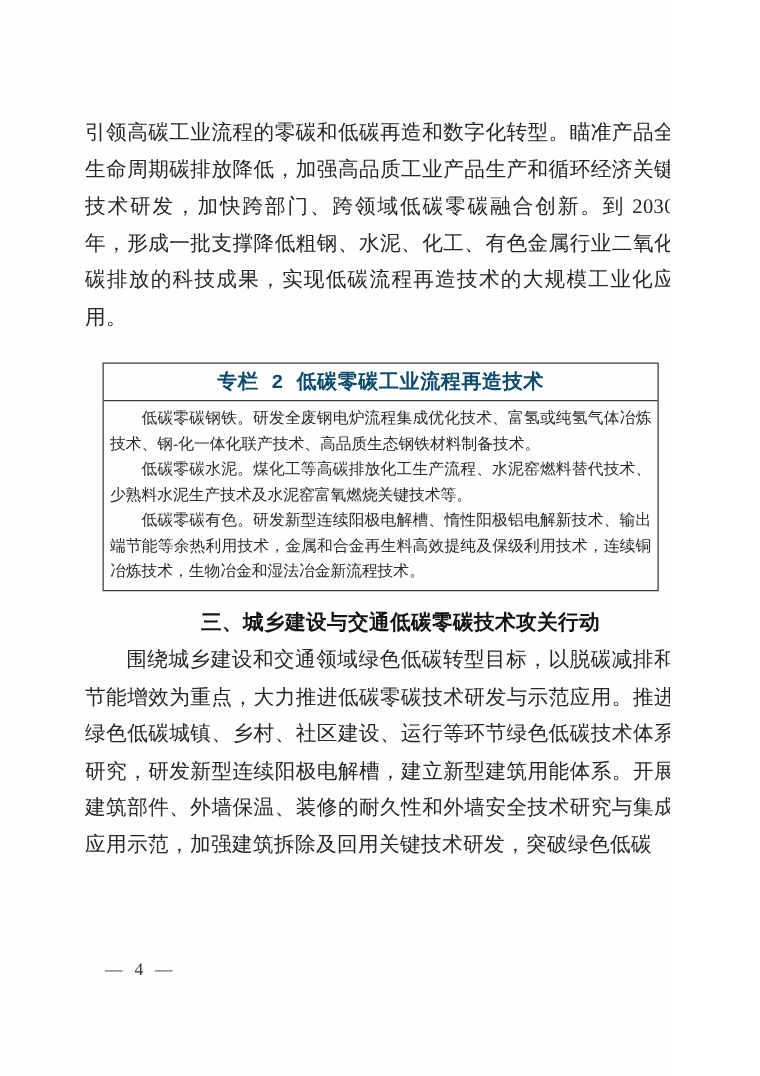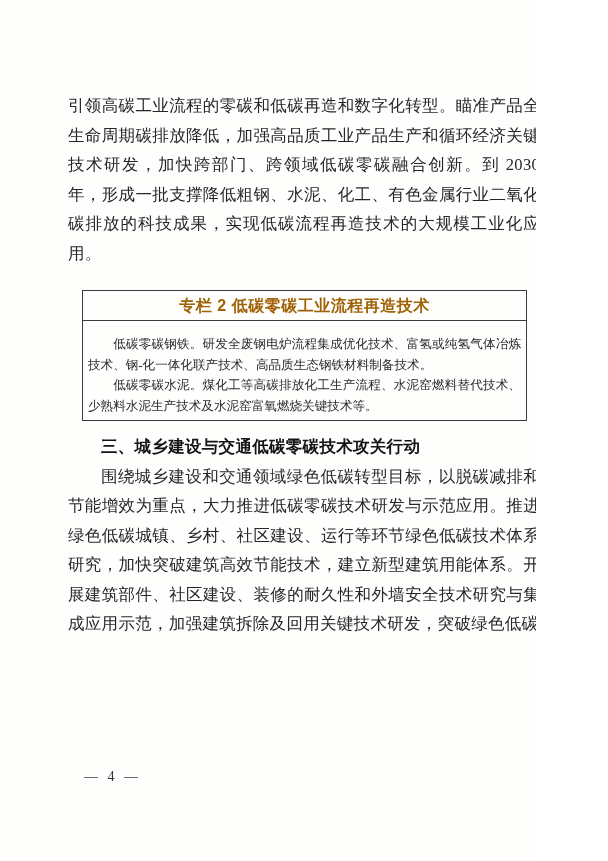--- a/index.html
+++ b/index.html
@@ -32,52 +32,52 @@
   .indent2 { text-indent: 2em; }
 
   
   .callout-box {
     box-sizing: border-box;
     margin: 22px 13px 0 14px;
     border: 1.6px solid #3c3c40;
     background: #fefefd;
   }
   .callout-title {
-    font-family: Liberation Sans, sans-serif;
+    font-family: Liberation Mono, monospace;
     font-weight: bold;
     font-size: 16px;
     line-height: 20px;
     text-align: center;
     padding: 5px 2px 4px 2px;
     border-bottom: 1.6px solid #3c3c40;
-    color: #a16207;
+    color: #0c4a6e;
     letter-spacing: 0.5px;
   }
   .callout-body {
     padding: 3px 5px 4px 5px;
-    margin-top: 10px;
   }
   .callout-body p {
     margin: 0;
     font-size: 12.6px;
     line-height: 20.5px;
     text-indent: 2em;
     text-align: justify;
     color: #2a2a2e;
   }
 
   .section-heading {
     margin: 11px 0 0 0;
     font-family: "Liberation Sans", sans-serif;
     font-weight: bold;
     font-size: 16.5px;
     line-height: 29.5px;
     text-indent: 2em;
     color: #141417;
     letter-spacing: 0.3px;
+    text-align: center;
   }
 
   .page-number {
     position: absolute;
     left: 84px;
     top: 769px;
     font-size: 14px;
     letter-spacing: 3px;
     color: #33333a;
   }
@@ -88,23 +88,24 @@
 <div class="page">
   <div class="content">
 
     <p class="body-para">引领高碳工业流程的零碳和低碳再造和数字化转型。瞄准产品全生命周期碳排放降低，加强高品质工业产品生产和循环经济关键技术研发，加快跨部门、跨领域低碳零碳融合创新。到 2030 年，形成一批支撑降低粗钢、水泥、化工、有色金属行业二氧化碳排放的科技成果，实现低碳流程再造技术的大规模工业化应用。</p>
 
     <div class="callout-box">
       <div class="callout-title">专栏 2  低碳零碳工业流程再造技术</div>
       <div class="callout-body">
         <p>低碳零碳钢铁。研发全废钢电炉流程集成优化技术、富氢或纯氢气体冶炼技术、钢-化一体化联产技术、高品质生态钢铁材料制备技术。</p>
         <p>低碳零碳水泥。煤化工等高碳排放化工生产流程、水泥窑燃料替代技术、少熟料水泥生产技术及水泥窑富氧燃烧关键技术等。</p>
+        <p>低碳零碳有色。研发新型连续阳极电解槽、惰性阳极铝电解新技术、输出端节能等余热利用技术，金属和合金再生料高效提纯及保级利用技术，连续铜冶炼技术，生物冶金和湿法冶金新流程技术。</p>
       </div>
     </div>
 
     <h3 class="section-heading">三、城乡建设与交通低碳零碳技术攻关行动</h3>
 
-    <p class="body-para indent2">围绕城乡建设和交通领域绿色低碳转型目标，以脱碳减排和节能增效为重点，大力推进低碳零碳技术研发与示范应用。推进绿色低碳城镇、乡村、社区建设、运行等环节绿色低碳技术体系研究，加快突破建筑高效节能技术，建立新型建筑用能体系。开展建筑部件、社区建设、装修的耐久性和外墙安全技术研究与集成应用示范，加强建筑拆除及回用关键技术研发，突破绿色低碳</p>
+    <p class="body-para indent2">围绕城乡建设和交通领域绿色低碳转型目标，以脱碳减排和节能增效为重点，大力推进低碳零碳技术研发与示范应用。推进绿色低碳城镇、乡村、社区建设、运行等环节绿色低碳技术体系研究，研发新型连续阳极电解槽，建立新型建筑用能体系。开展建筑部件、外墙保温、装修的耐久性和外墙安全技术研究与集成应用示范，加强建筑拆除及回用关键技术研发，突破绿色低碳</p>
 
   </div>
 
   <div class="page-number">— 4 —</div>
 </div>
 
 </body></html>

